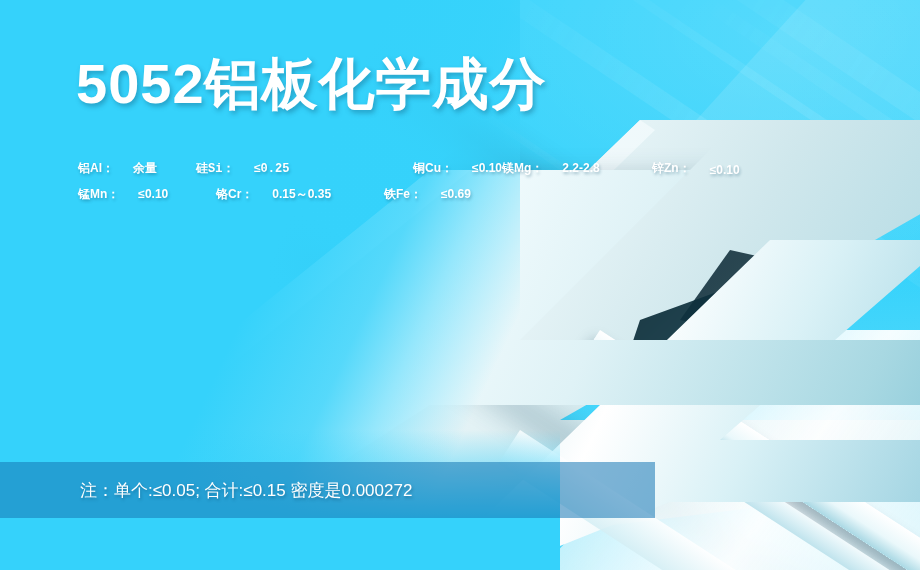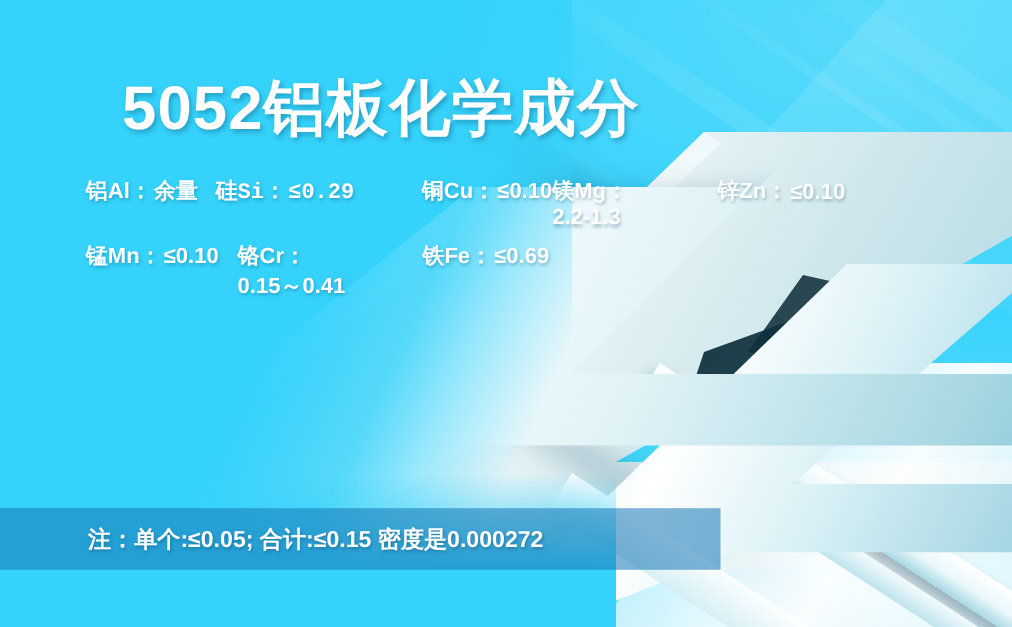--- a/index.html
+++ b/index.html
@@ -133,56 +133,55 @@
   }
   .veil2{
     left:0;top:430px;width:560px;height:160px;
     background:linear-gradient(180deg, rgba(53,210,251,0), #35d2fb 55%);
   }
 
   
   .content{position:absolute;inset:0;}
 
   .title{
-    position:absolute;left:76px;top:68px;
+    position:absolute;left:76px;top:54px;
     font-size:56px;line-height:60px;font-weight:700;color:#ffffff;
     letter-spacing:1px;
     text-shadow:2px 3px 5px rgba(10,70,100,.35);
     white-space:nowrap;
-    margin-left:35px;
   }
 
   .specs{position:absolute;left:78px;top:160px;width:790px;}
   .spec-row{
     display:flex;align-items:baseline;
     white-space:nowrap;margin-bottom:9px;
   }
   .spec-item{
-    color:#ffffff;font-size:20px;font-weight:700;
+    color:#ffffff;font-size:12px;font-weight:700;
     text-shadow:1px 2px 3px rgba(10,70,100,.33);
-    display:inline-flex;align-items:baseline;
+    display:inline-flex;align-items:baseline;gap:17px;
   }
   .spec-label{margin-right:2px;}
   .spec-value{}
   .r1 .spec-item:nth-child(1){width:118px;}
   .r1 .spec-item:nth-child(2){width:151px;font-family:Liberation Mono, monospace;}
   .r1 .spec-item:nth-child(3){width:155px;justify-content:flex-end;}
-  .r1 .spec-item:nth-child(4){width:150px;flex-direction:column;}
+  .r1 .spec-item:nth-child(4){width:150px;}
   .r1 .spec-item:nth-child(5){width:auto;align-items:flex-end;}
   .r2 .spec-item:nth-child(1){width:138px;}
-  .r2 .spec-item:nth-child(2){width:168px;flex-direction:column;}
+  .r2 .spec-item:nth-child(2){width:168px;}
   .r2 .spec-item:nth-child(3){width:auto;}
 
   .note-bar{
     position:absolute;left:0;top:462px;width:655px;height:56px;
     background:rgba(22,118,180,.55);
     display:flex;align-items:center;
   }
   .note-text{
-    color:#ffffff;font-size:21px;font-weight:700;
+    color:#ffffff;font-size:17px;font-weight:400;
     margin-left:80px;white-space:nowrap;
     text-shadow:1px 2px 3px rgba(8,55,85,.35);
   }
 </style>
 </head>
 <body>
 
 <div id="banner">
 
   <div class="art">
@@ -228,44 +227,44 @@
 
     <div class="specs">
 
       <div class="spec-row r1">
         <span class="spec-item">
             <span class="spec-label">铝Al：</span>
             <span class="spec-value">余量</span>
           </span>
         <span class="spec-item">
             <span class="spec-label">硅Si：</span>
-            <span class="spec-value">≤0.29</span>
+            <span class="spec-value">≤0.25</span>
           </span>
         <span class="spec-item">
             <span class="spec-label">铜Cu：</span>
             <span class="spec-value">≤0.10</span>
           </span>
         <span class="spec-item">
             <span class="spec-label">镁Mg：</span>
-            <span class="spec-value">2.2-1.3</span>
+            <span class="spec-value">2.2-2.8</span>
           </span>
         <span class="spec-item">
             <span class="spec-label">锌Zn：</span>
             <span class="spec-value">≤0.10</span>
           </span>
       </div>
 
       <div class="spec-row r2">
         <span class="spec-item">
             <span class="spec-label">锰Mn：</span>
             <span class="spec-value">≤0.10</span>
           </span>
         <span class="spec-item">
             <span class="spec-label">铬Cr：</span>
-            <span class="spec-value">0.15～0.41</span>
+            <span class="spec-value">0.15～0.35</span>
           </span>
         <span class="spec-item">
             <span class="spec-label">铁Fe：</span>
             <span class="spec-value">≤0.69</span>
           </span>
       </div>
 
     </div>
 
     <div class="note-bar">

